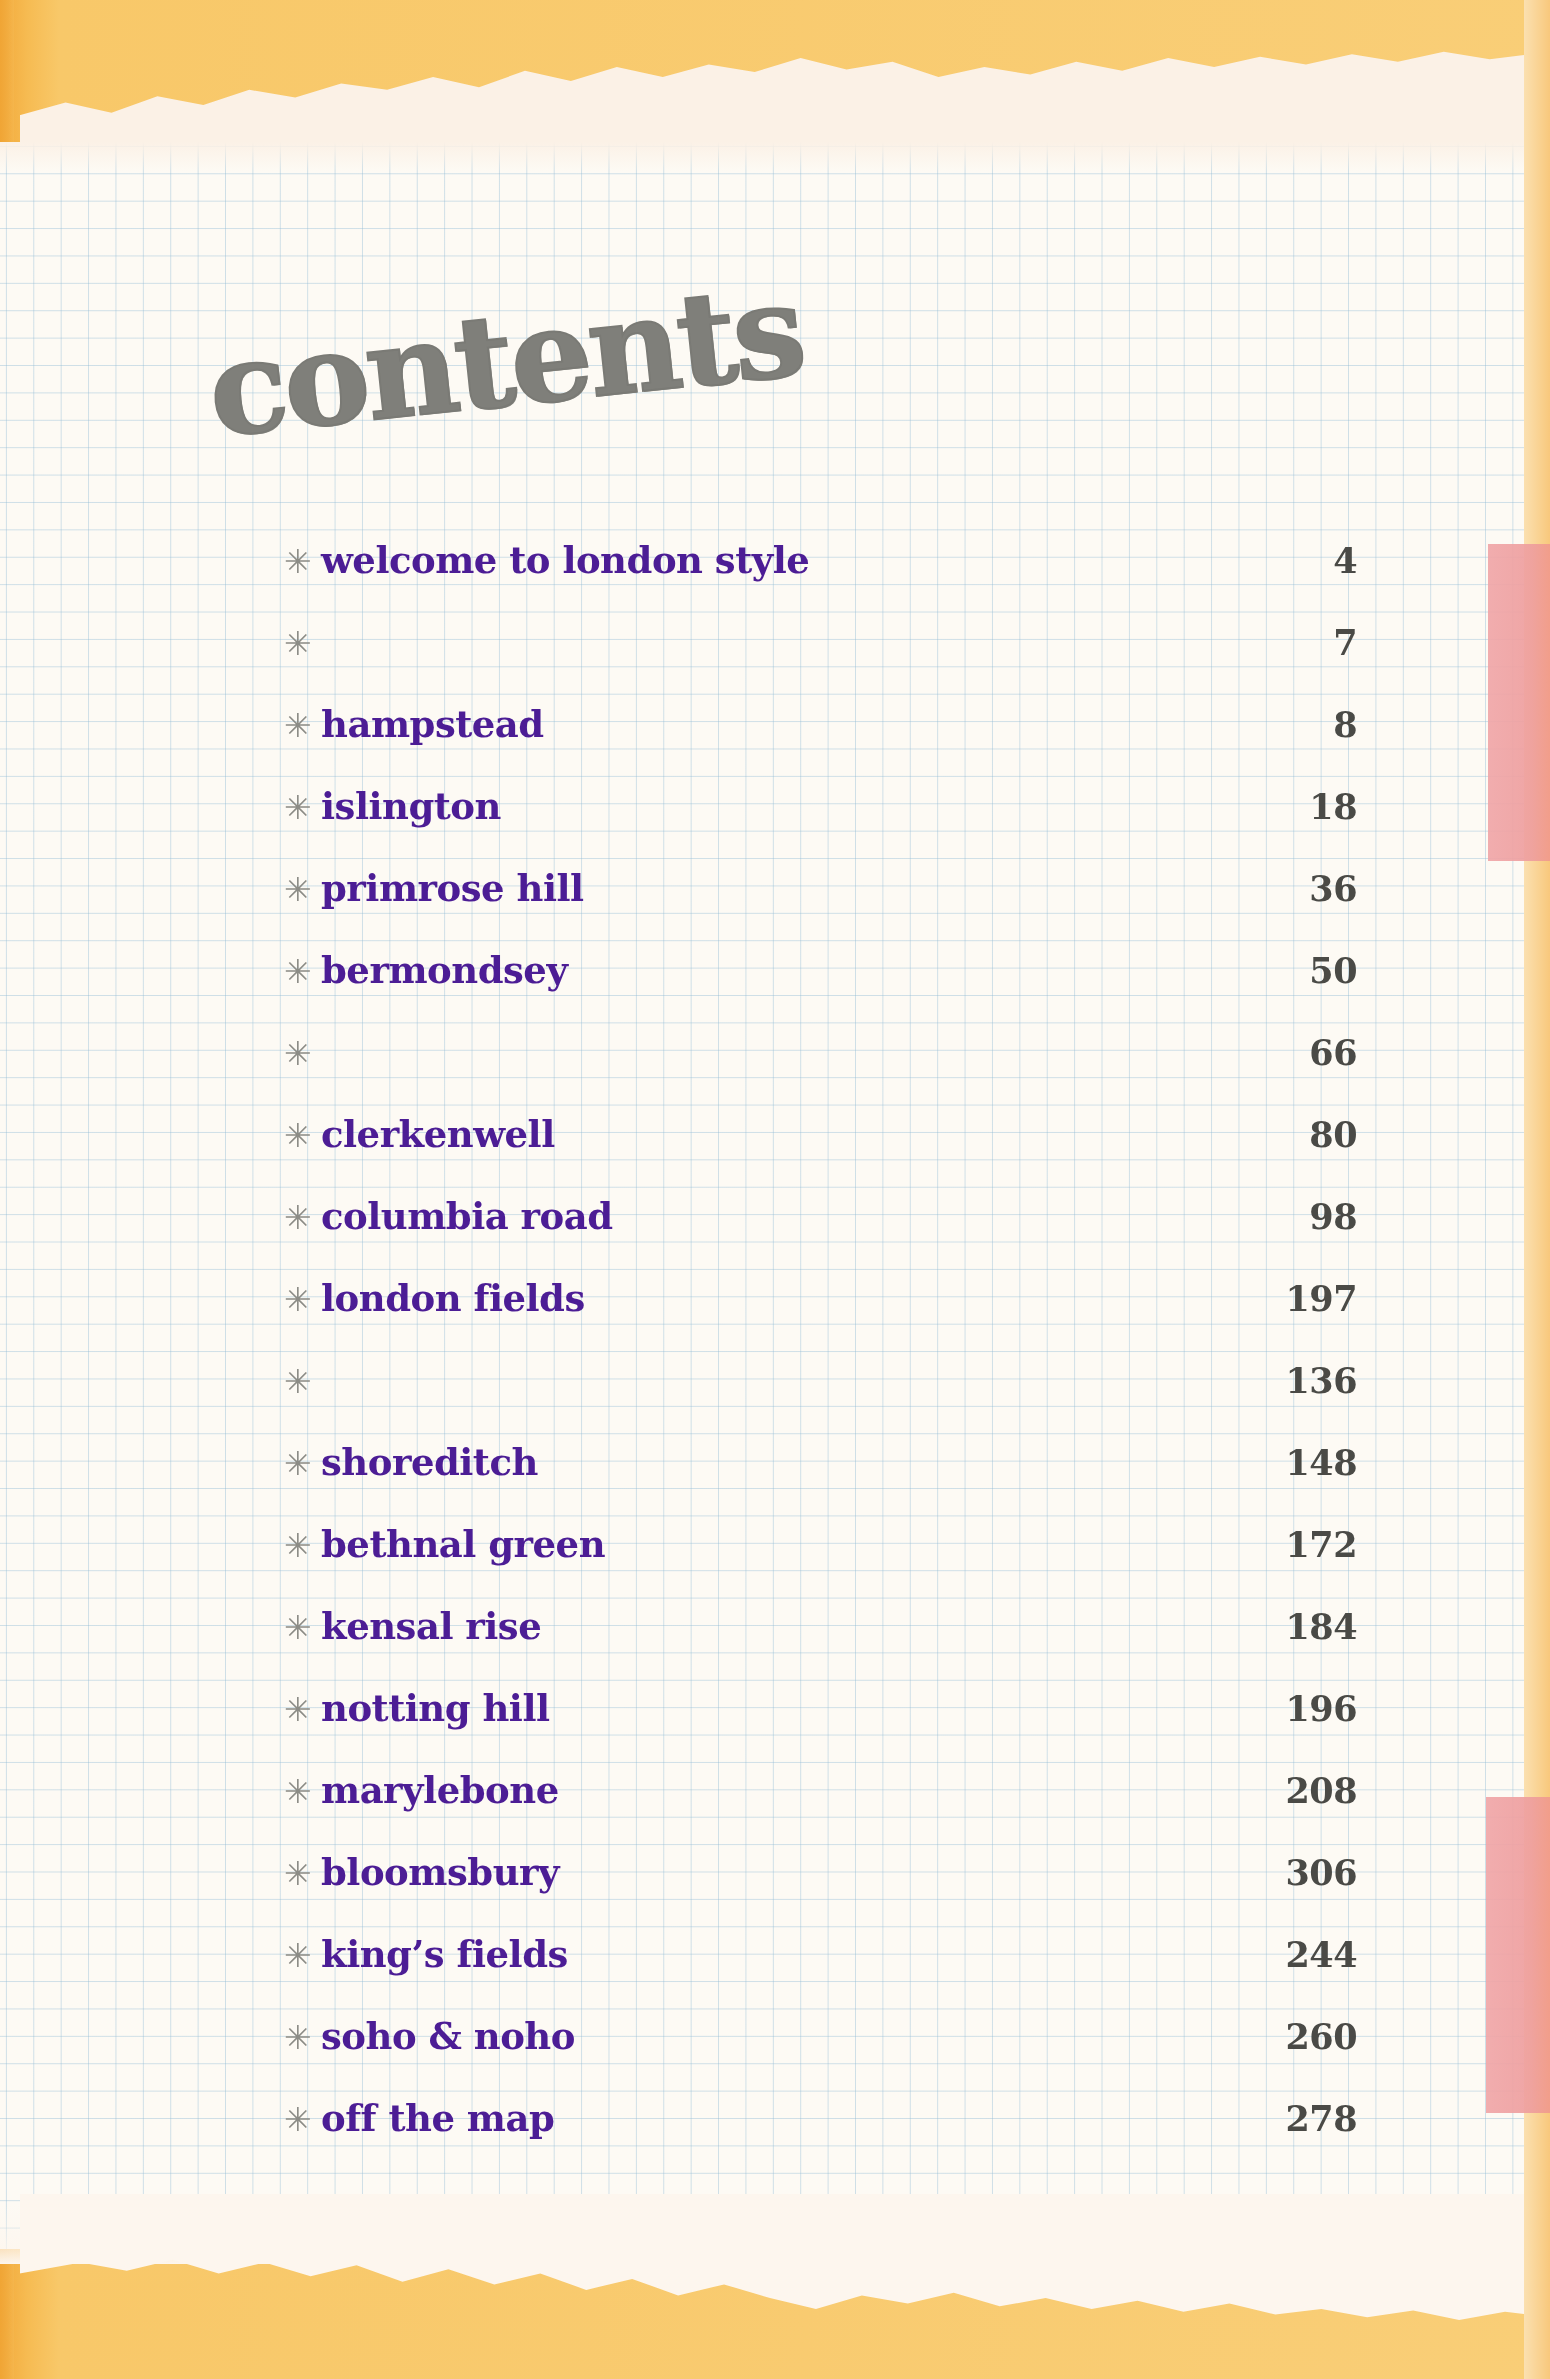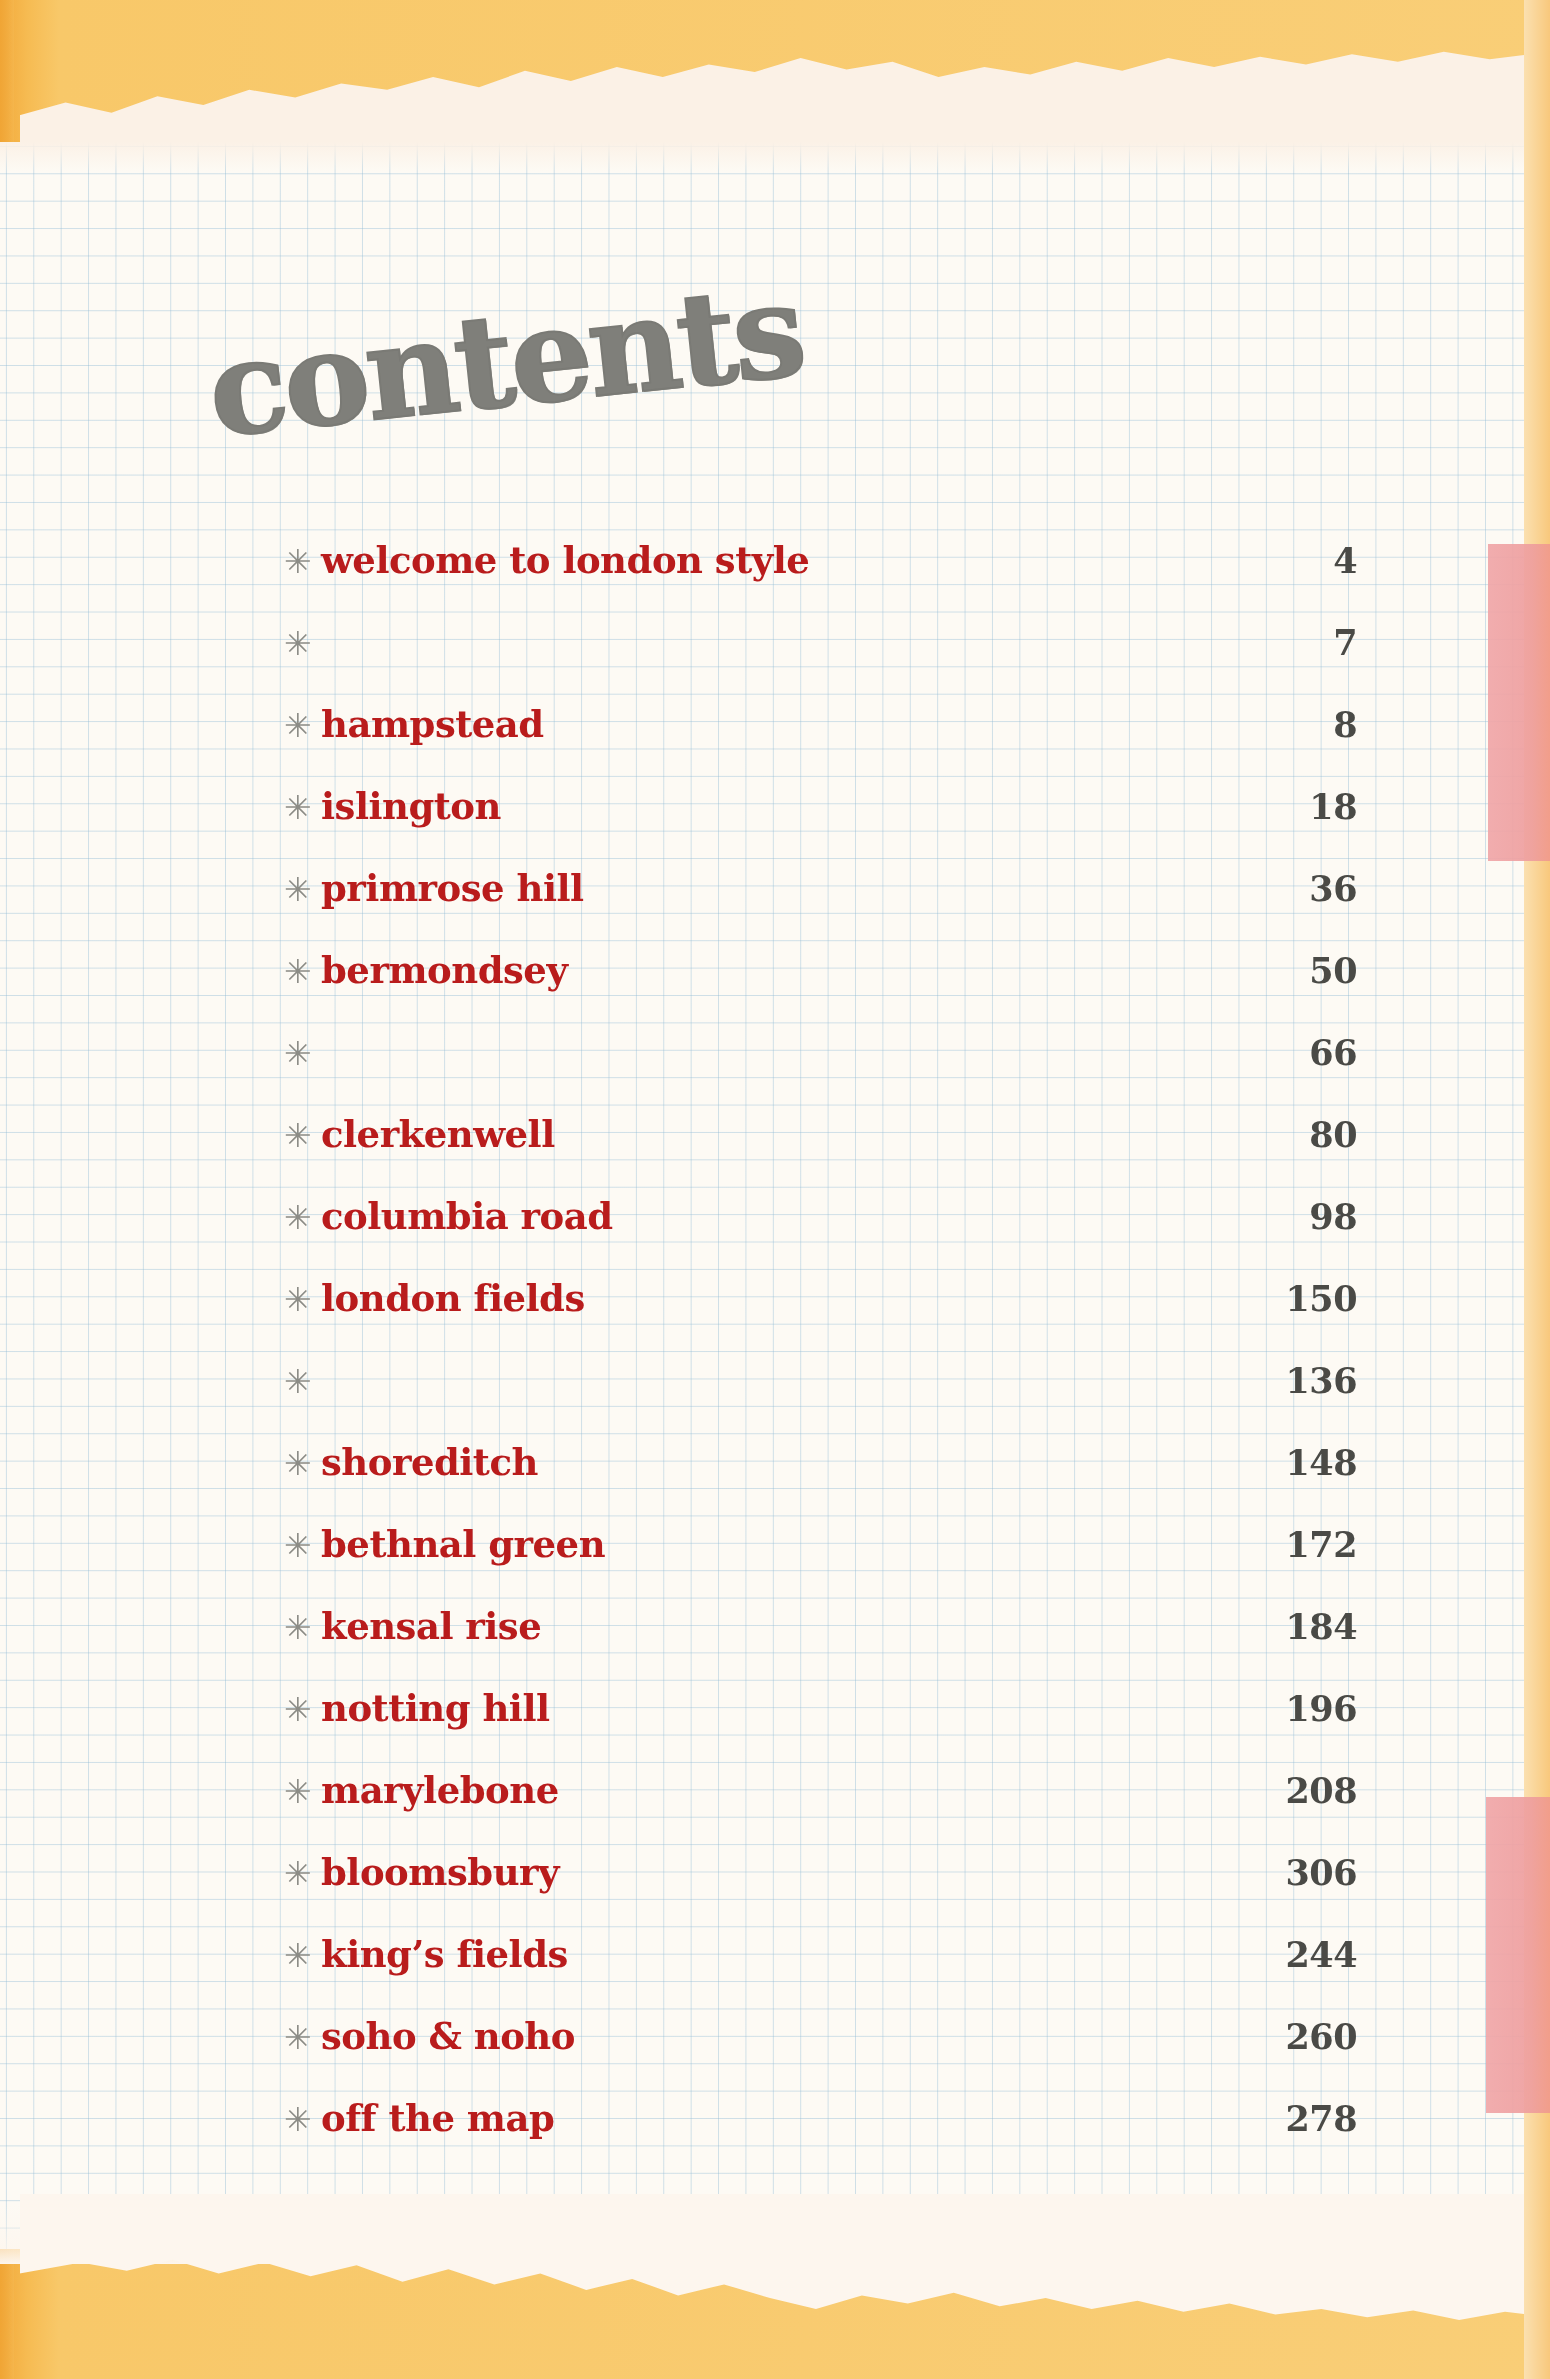--- a/index.html
+++ b/index.html
@@ -149,21 +149,21 @@
     color: #8c8c86;
     line-height: 1;
     display: inline-block;
     text-align: left;
     margin-top: 3.9px;
   }
   .label {
     font-family: "DejaVu Serif", "Liberation Serif", serif;
     font-weight: bold;
     font-size: 37px;
-    color: #b91c1c;
+    color: #4c1d95;
     letter-spacing: -0.5px;
     white-space: nowrap;
     text-align: center;
   }
   .page {
     position: absolute;
     right: 0;
     font-family: "DejaVu Serif", "Liberation Serif", serif;
     font-weight: bold;
     font-size: 35px;
@@ -227,21 +227,21 @@
       <span class="page">80</span>
     </li>
   <li class="toc-item">
       <span class="bullet">✳</span>
       <span class="label">columbia road</span>
       <span class="page">98</span>
     </li>
   <li class="toc-item">
       <span class="bullet">✳</span>
       <span class="label">london fields</span>
-      <span class="page">150</span>
+      <span class="page">197</span>
     </li>
   <li class="toc-item">
       <span class="bullet">✳</span>
       <span class="page">136</span>
     </li>
   <li class="toc-item">
       <span class="bullet">✳</span>
       <span class="label">shoreditch</span>
       <span class="page">148</span>
     </li>

